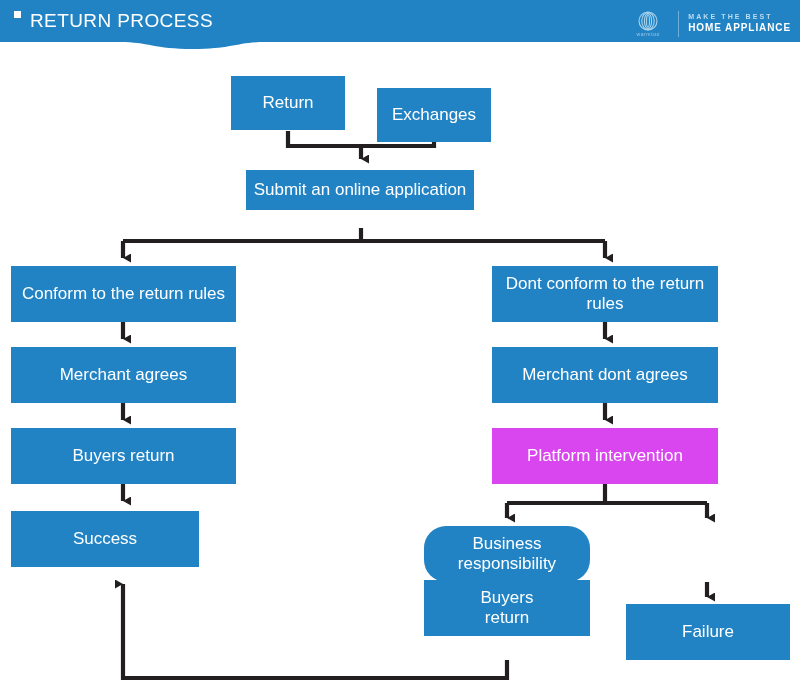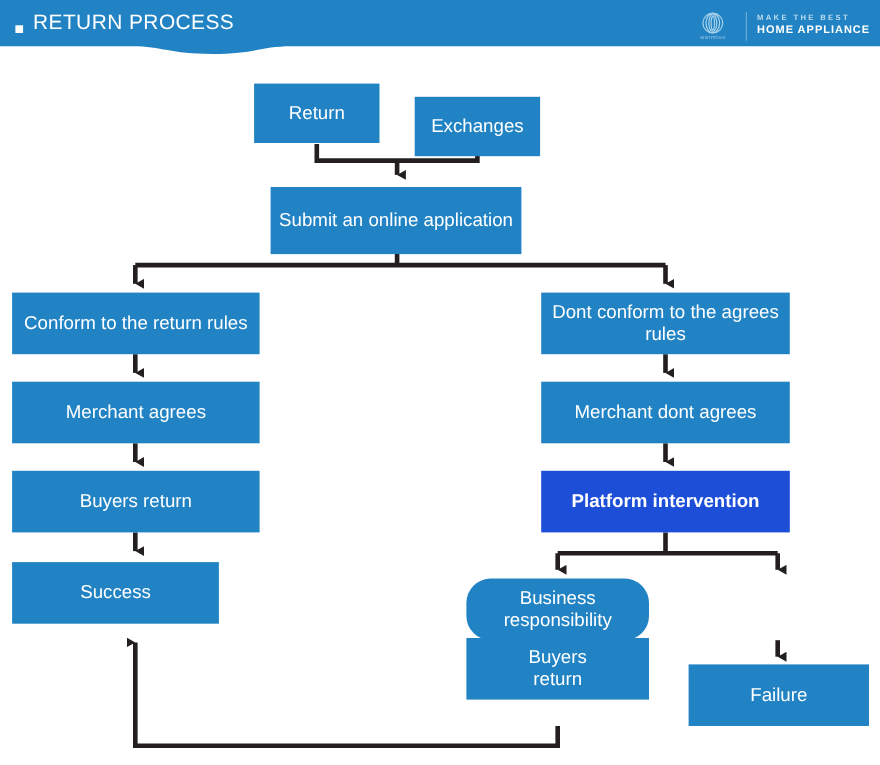--- a/index.html
+++ b/index.html
@@ -23,21 +23,21 @@
     height: 50px;
   }
   #header-svg {
     position: absolute;
     left: 0; top: 0;
   }
   #header-title-wrap {
     position: absolute;
     left: 14px; top: 11px;
     display: flex;
-    align-items: flex-end;
+    align-items: flex-start;
     gap: 9px;
   }
   #header-bullet {
     width: 7px;
     height: 7px;
     background: #ffffff;
     display: block;
   }
   #header-title {
     color: #ffffff;
@@ -116,22 +116,21 @@
     align-items: center;
     justify-content: center;
     text-align: center;
     color: #ffffff;
     font-size: 17px;
     line-height: 1.18;
     padding: 4px 4px;
     background: #2183c4;
   }
   .node.dark {
-    background: #1d4ed8;
-    font-weight: bold;
+    background: #d946ef;
   }
   .node span {
     display: block;
   }
 </style>
 </head>
 <body>
 
 <div id="header">
   <svg id="header-svg" width="800" height="52" viewBox="0 0 800 52">
@@ -205,42 +204,42 @@
   </svg>
 
   <div class="node" style="left:231px; top:76px; width:114px; height:54px;">
     <span>Return</span>
   </div>
 
   <div class="node" style="left:377px; top:88px; width:114px; height:54px;">
     <span>Exchanges</span>
   </div>
 
-  <div class="node" style="left:246px; top:170px; width:228px; height:61px;">
+  <div class="node" style="left:246px; top:170px; width:228px; height:40px;">
     <span>Submit an online application</span>
   </div>
 
   <div class="node" style="left:11px; top:266px; width:225px; height:56px;">
     <span>Conform to the return rules</span>
   </div>
 
   <div class="node" style="left:11px; top:347px; width:225px; height:56px;">
     <span>Merchant agrees</span>
   </div>
 
   <div class="node" style="left:11px; top:428px; width:225px; height:56px;">
     <span>Buyers return</span>
   </div>
 
   <div class="node" style="left:11px; top:511px; width:188px; height:56px;">
     <span>Success</span>
   </div>
 
   <div class="node" style="left:492px; top:266px; width:226px; height:56px;">
-    <span>Dont conform to the agrees rules</span>
+    <span>Dont conform to the return rules</span>
   </div>
 
   <div class="node" style="left:492px; top:347px; width:226px; height:56px;">
     <span>Merchant dont agrees</span>
   </div>
 
   <div class="node dark" style="left:492px; top:428px; width:226px; height:56px;">
     <span>Platform intervention</span>
   </div>
 

